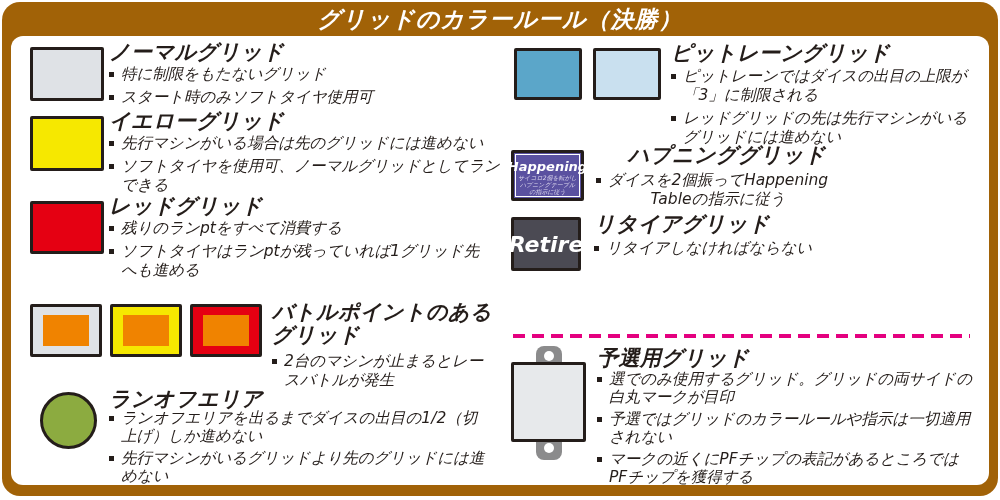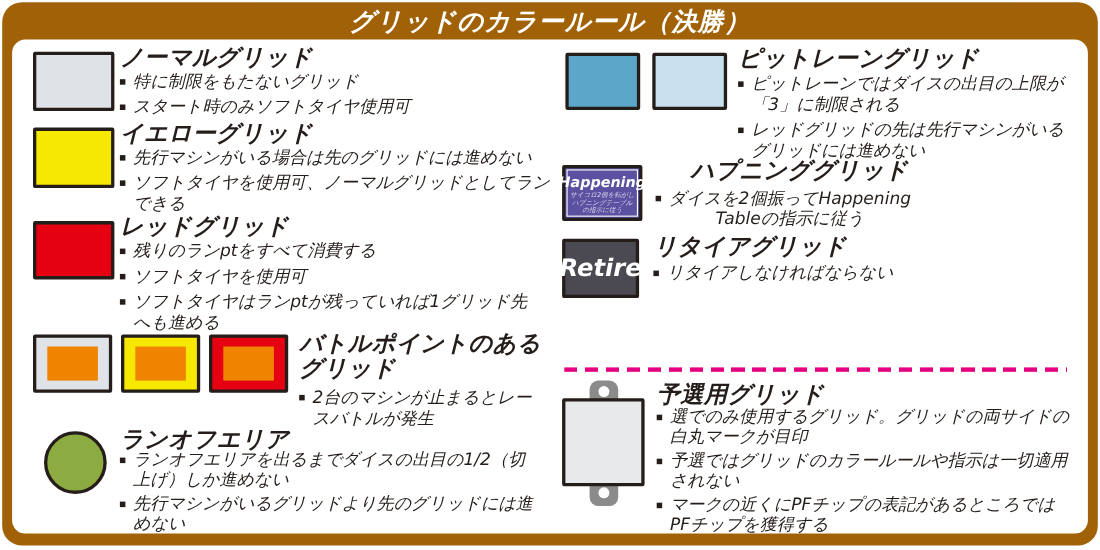--- a/index.html
+++ b/index.html
@@ -123,26 +123,20 @@
       <div class="bl" style="left:98px;top:183px;">
         <div class="b">
           <div class="ln first">
               <span class="bm"></span>
               <span>残りのランptをすべて消費する</span>
             </div>
         </div>
         <div class="b">
           <div class="ln first">
               <span class="bm"></span>
-              <span>ソフトタイヤを使用可</span>
-            </div>
-        </div>
-        <div class="b">
-          <div class="ln first">
-              <span class="bm"></span>
               <span>ソフトタイヤはランptが残っていれば1グリッド先</span>
             </div>
           <div class="ln cont">へも進める</div>
         </div>
       </div>
     </div>
 
     <div class="sec">
       <div class="sw sw-normal" style="left:19px;top:268px;width:72px;height:53px;">
         <div class="battle-inner"></div>

